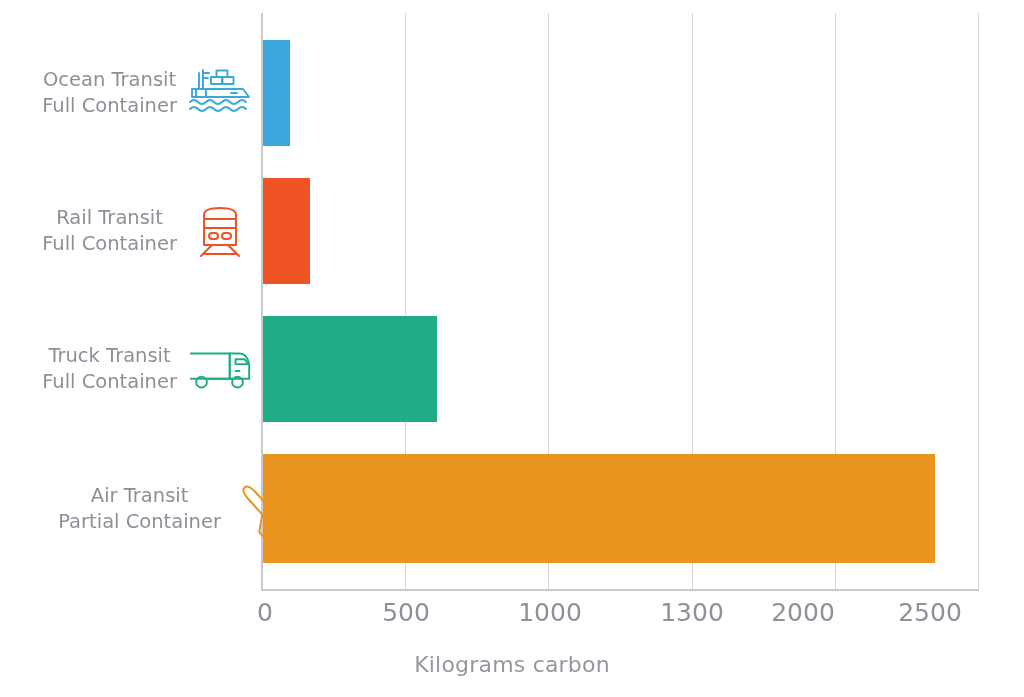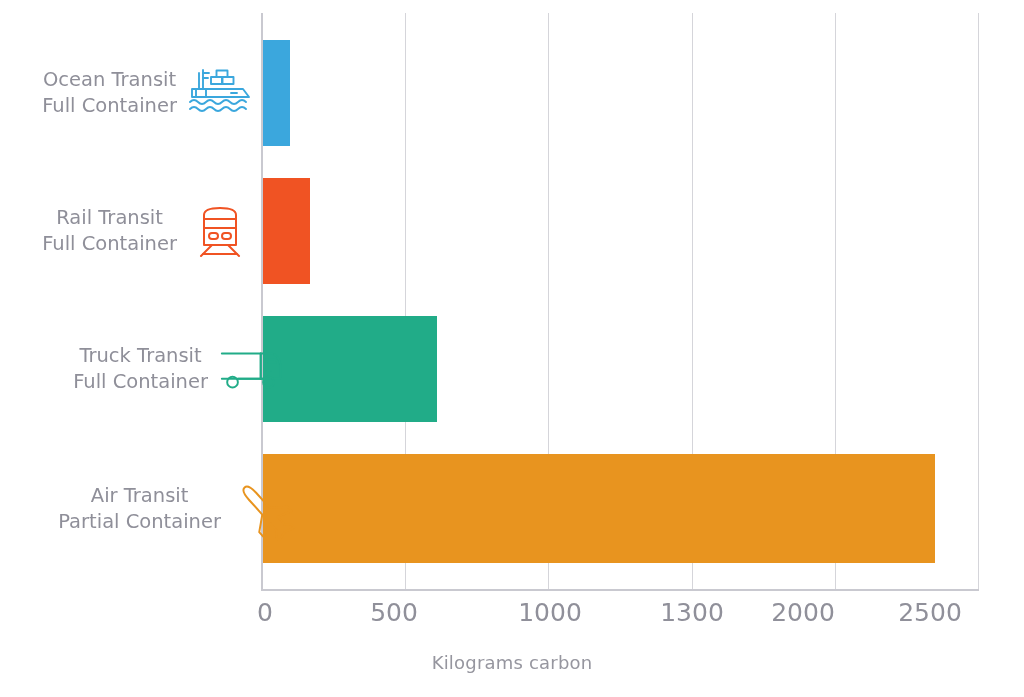--- a/index.html
+++ b/index.html
@@ -99,21 +99,21 @@
     white-space: nowrap;
   }
 
   .axis-title {
     position: absolute;
     top: 652px;
     left: 0;
     width: 1024px;
     text-align: center;
     color: #96969f;
-    font-size: 18px;
+    font-size: 22px;
     letter-spacing: 0.2px;
   }
 </style>
 </head>
 <body>
 
 <div id="chart-root">
 
   <div class="plot-area">
     <div class="gridline" style="left:0px;"></div>
@@ -171,21 +171,21 @@
         <rect x="19" y="32" width="9" height="6" rx="3"></rect>
         <rect x="32" y="32" width="9" height="6" rx="3"></rect>
 
         <path d="M22 44 L11 55"></path>
         <path d="M38 44 L49 55"></path>
         <path d="M13 53 h34"></path>
       </svg>
     </div>
   </div>
 
-  <div class="cat-row" style="top:316px;height:106px;padding-left:31px;">
+  <div class="cat-row" style="top:316px;height:106px;">
     <div class="cat-text">Truck Transit
 Full Container</div>
     <div class="cat-icon">
       <svg width="72" height="50" viewBox="0 0 72 50" fill="none" stroke="#21ac88" stroke-width="2" stroke-linecap="round" stroke-linejoin="round">
 
         <path d="M6 9 h40"></path>
         <path d="M46 9 v26"></path>
 
         <path d="M46 9 h10 q8 0 10 11 v15 h-20 z"></path>
         <path d="M52 15 h8 q3 0 4 5 h-12 z"></path>
@@ -207,21 +207,21 @@
       <svg width="70" height="64" viewBox="0 0 70 64" fill="none" stroke="#e8941f" stroke-width="2" stroke-linecap="round" stroke-linejoin="round">
         <g transform="rotate(-42 35 32)">
 
           <path d="M35 3 q5 0 5 12 v20 l14 11 v6 l-14 -5 v10 l5 5 v4 l-10 -3 l-10 3 v-4 l5 -5 v-10 l-14 5 v-6 l14 -11 V15 q0 -12 5 -12 z"></path>
         </g>
       </svg>
     </div>
   </div>
 
   <div class="tick-label" style="left:265px;">0</div>
-  <div class="tick-label" style="left:394px;text-align:right;">500</div>
+  <div class="tick-label" style="left:406px;text-align:right;">500</div>
   <div class="tick-label" style="left:550px;">1000</div>
   <div class="tick-label" style="left:692px;">1300</div>
   <div class="tick-label" style="left:803px;">2000</div>
   <div class="tick-label" style="left:930px;">2500</div>
 
   <div class="axis-title">Kilograms carbon</div>
 
 </div>
 
 </body></html>

